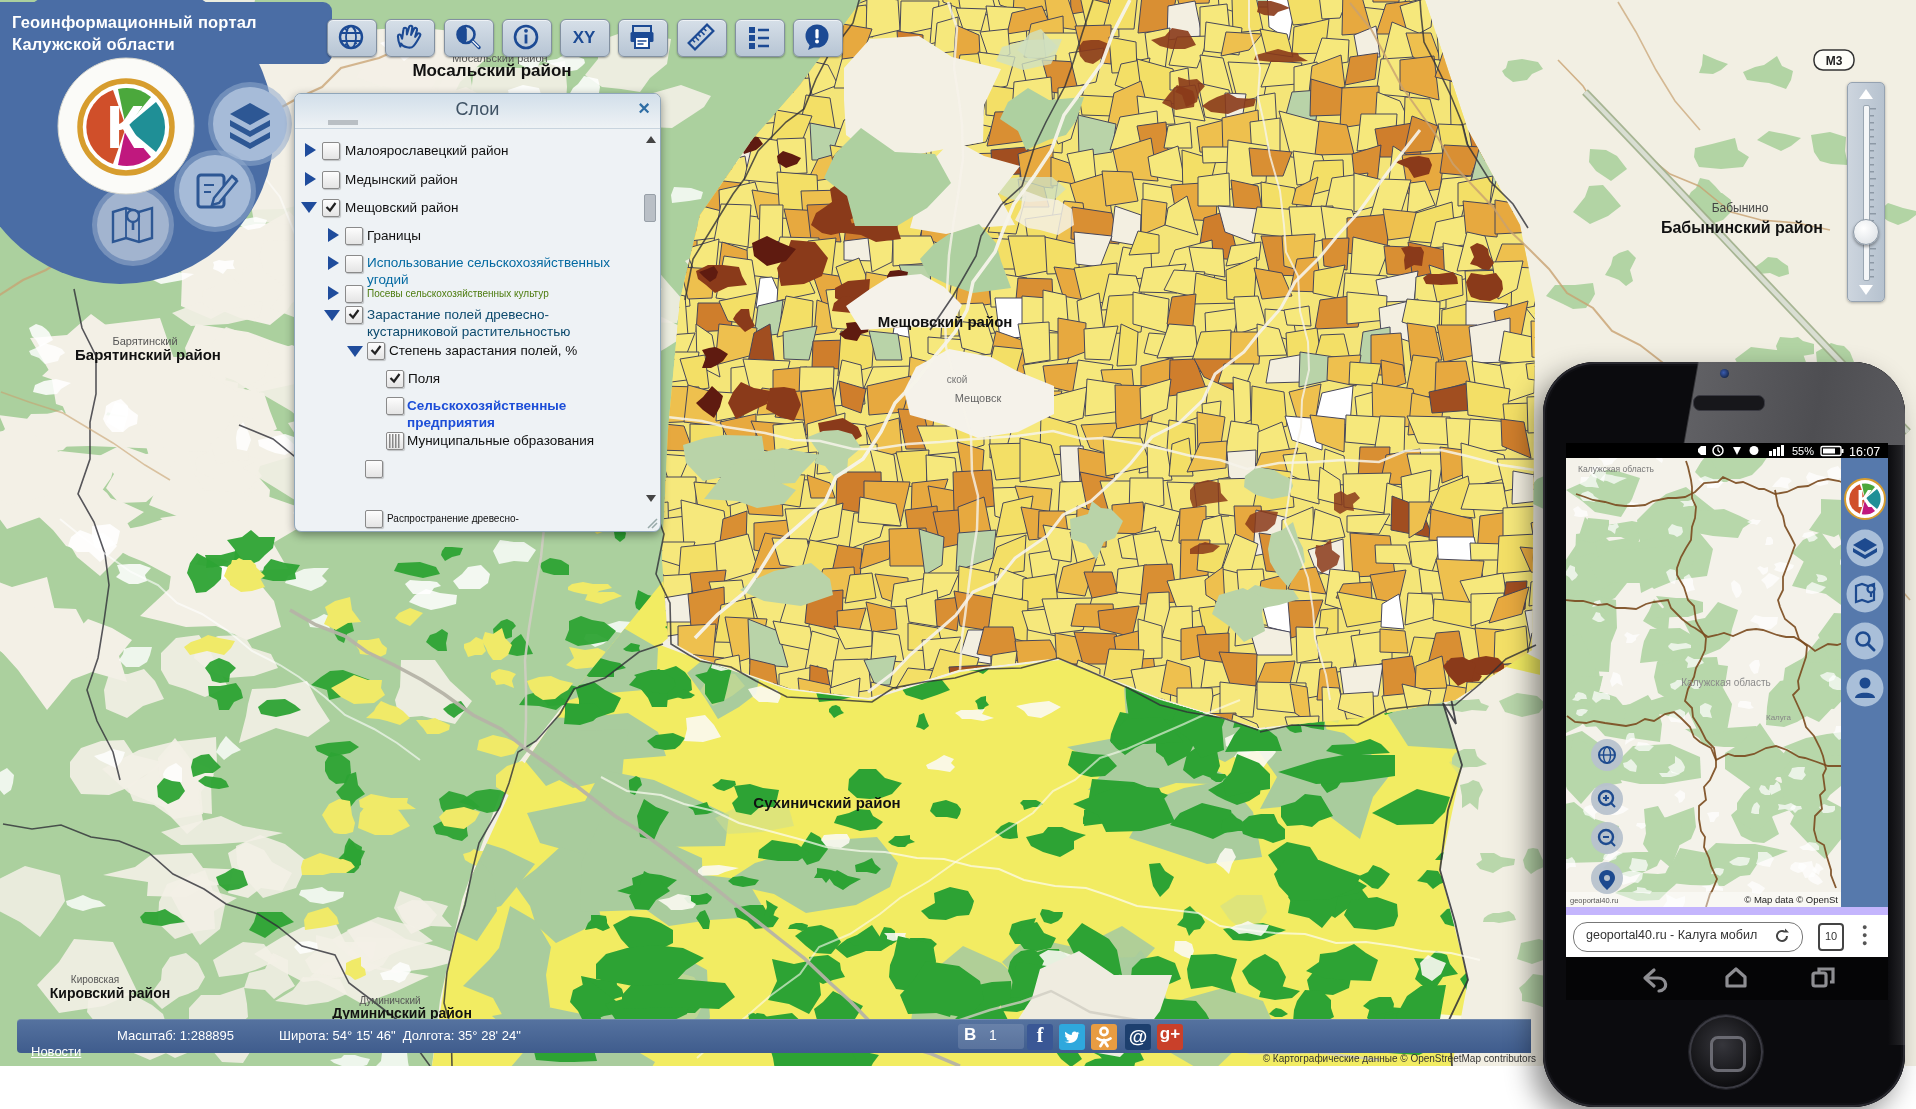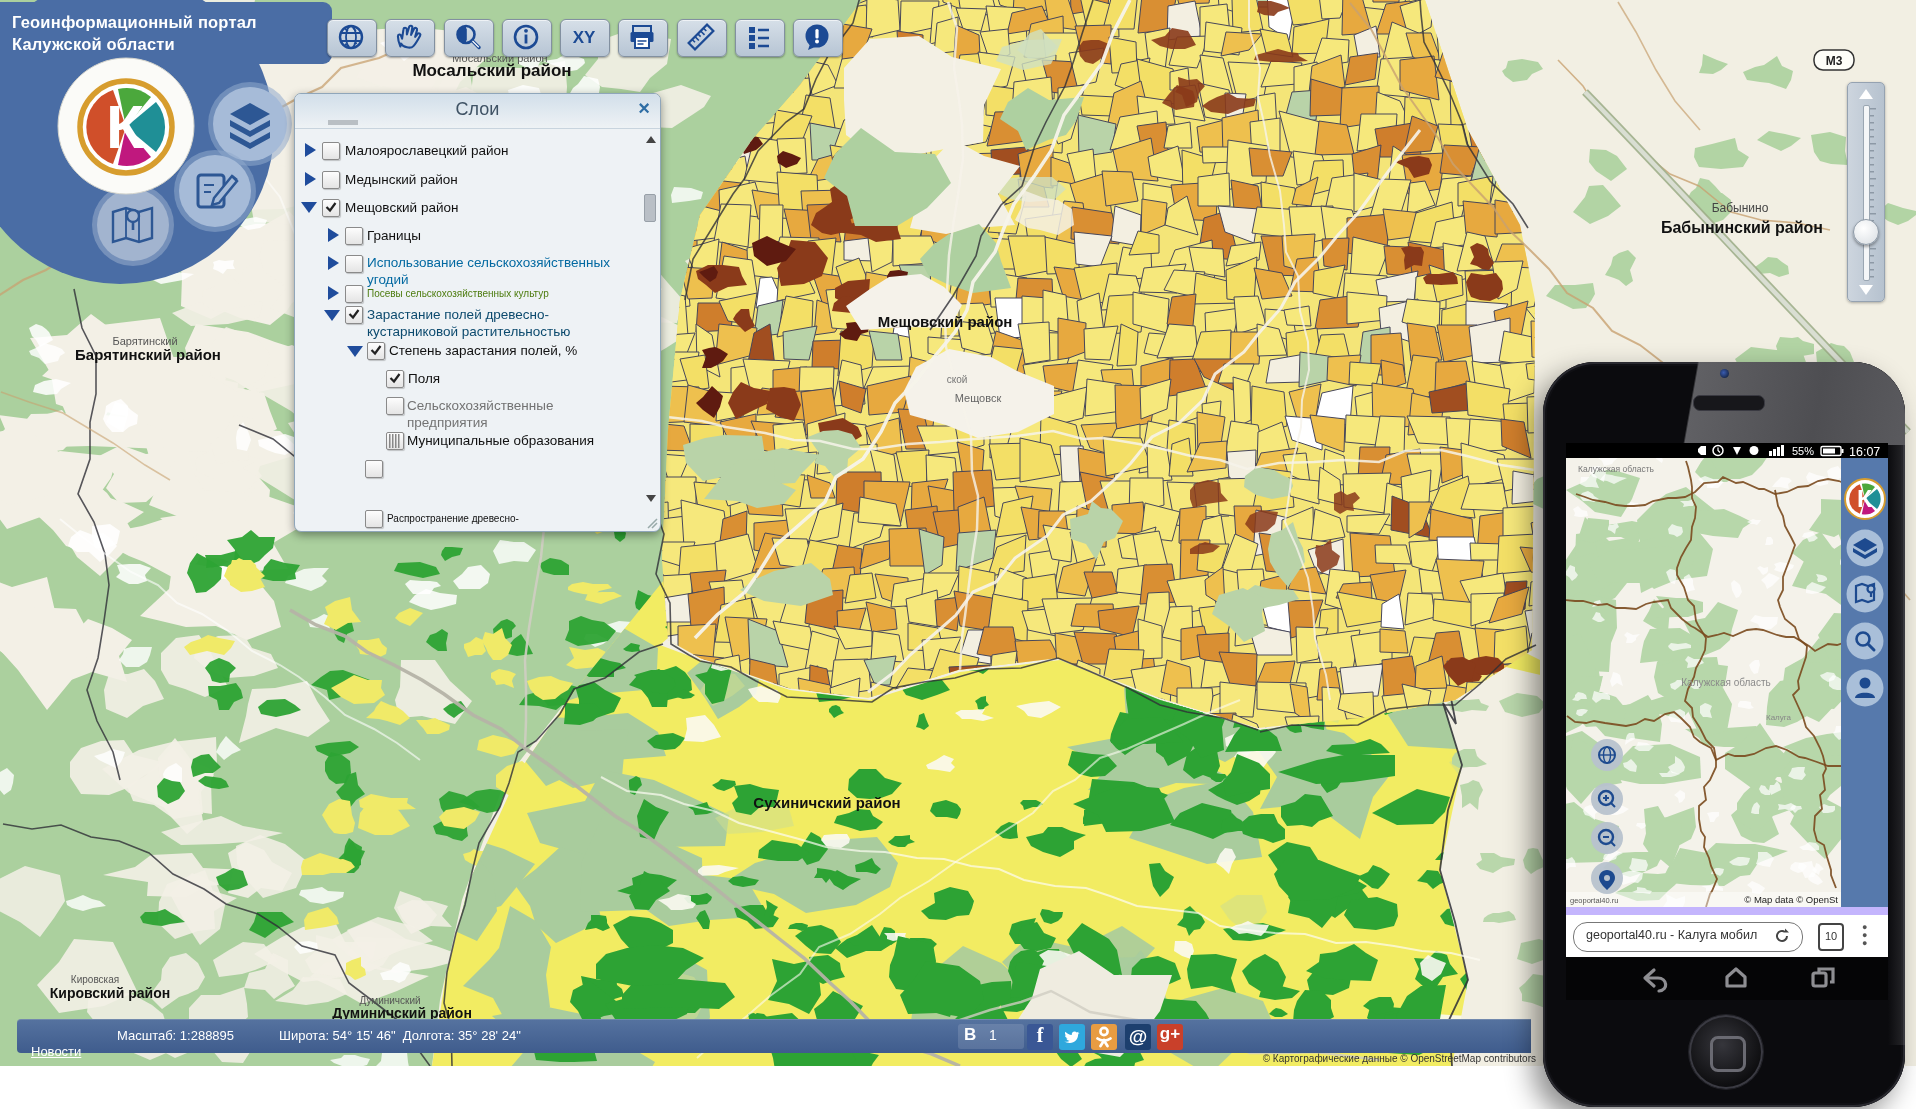--- a/index.html
+++ b/index.html
@@ -1780,21 +1780,21 @@
         </svg>
       </div>
       <div style="position:absolute;left:94px;top:249px;width:260px;font-size:13.5px;color:#111;line-height:16.5px;">Степень зарастания полей, %</div>
       <div style="position:absolute;left:91px;top:276px;width:16px;height:16px;background:linear-gradient(#fdfdfd,#e4e4e4);border:1px solid #8a8a8a;border-radius:2px;box-shadow:1px 1px 1px rgba(0,0,0,0.2);">
         <svg width="14" height="14" viewBox="0 0 14 14" style="position:absolute;left:1px;top:0px">
           <path d="M2.5,7 L6,10.5 L11.5,3" fill="none" stroke="#222" stroke-width="2.2"></path>
         </svg>
       </div>
       <div style="position:absolute;left:113px;top:277px;width:300px;font-size:13.5px;color:#111;line-height:16.5px;">Поля</div>
       <div style="position:absolute;left:91px;top:303px;width:16px;height:16px;background:linear-gradient(#fdfdfd,#e4e4e4);border:1px solid #8a8a8a;border-radius:2px;box-shadow:1px 1px 1px rgba(0,0,0,0.2);"></div>
-      <div style="position:absolute;left:112px;top:304px;width:200px;font-size:13.5px;color:#737373;line-height:16.5px;">Сельскохозяйственные предприятия</div>
+      <div style="position:absolute;left:112px;top:304px;width:200px;font-size:13.5px;color:#1d4ed8;line-height:16.5px;font-weight:bold;">Сельскохозяйственные предприятия</div>
       <div style="position:absolute;left:91px;top:338px;width:16px;height:16px;background:linear-gradient(#fdfdfd,#e4e4e4);border:1px solid #8a8a8a;border-radius:2px;box-shadow:1px 1px 1px rgba(0,0,0,0.2);">
         <svg width="14" height="14" viewBox="0 0 14 14" style="position:absolute;left:1px;top:1px">
           <rect x="1" y="0" width="1.5" height="14" fill="#888"></rect>
           <rect x="4" y="0" width="1.5" height="14" fill="#888"></rect>
           <rect x="7" y="0" width="1.5" height="14" fill="#888"></rect>
           <rect x="10" y="0" width="1.5" height="14" fill="#888"></rect>
         </svg>
       </div>
       <div style="position:absolute;left:112px;top:339px;width:260px;font-size:13.5px;color:#111;line-height:16.5px;">Муниципальные образования</div>
       <div style="position:absolute;left:70px;top:366px;width:16px;height:16px;background:linear-gradient(#fdfdfd,#e4e4e4);border:1px solid #8a8a8a;border-radius:2px;box-shadow:1px 1px 1px rgba(0,0,0,0.2);"></div>

